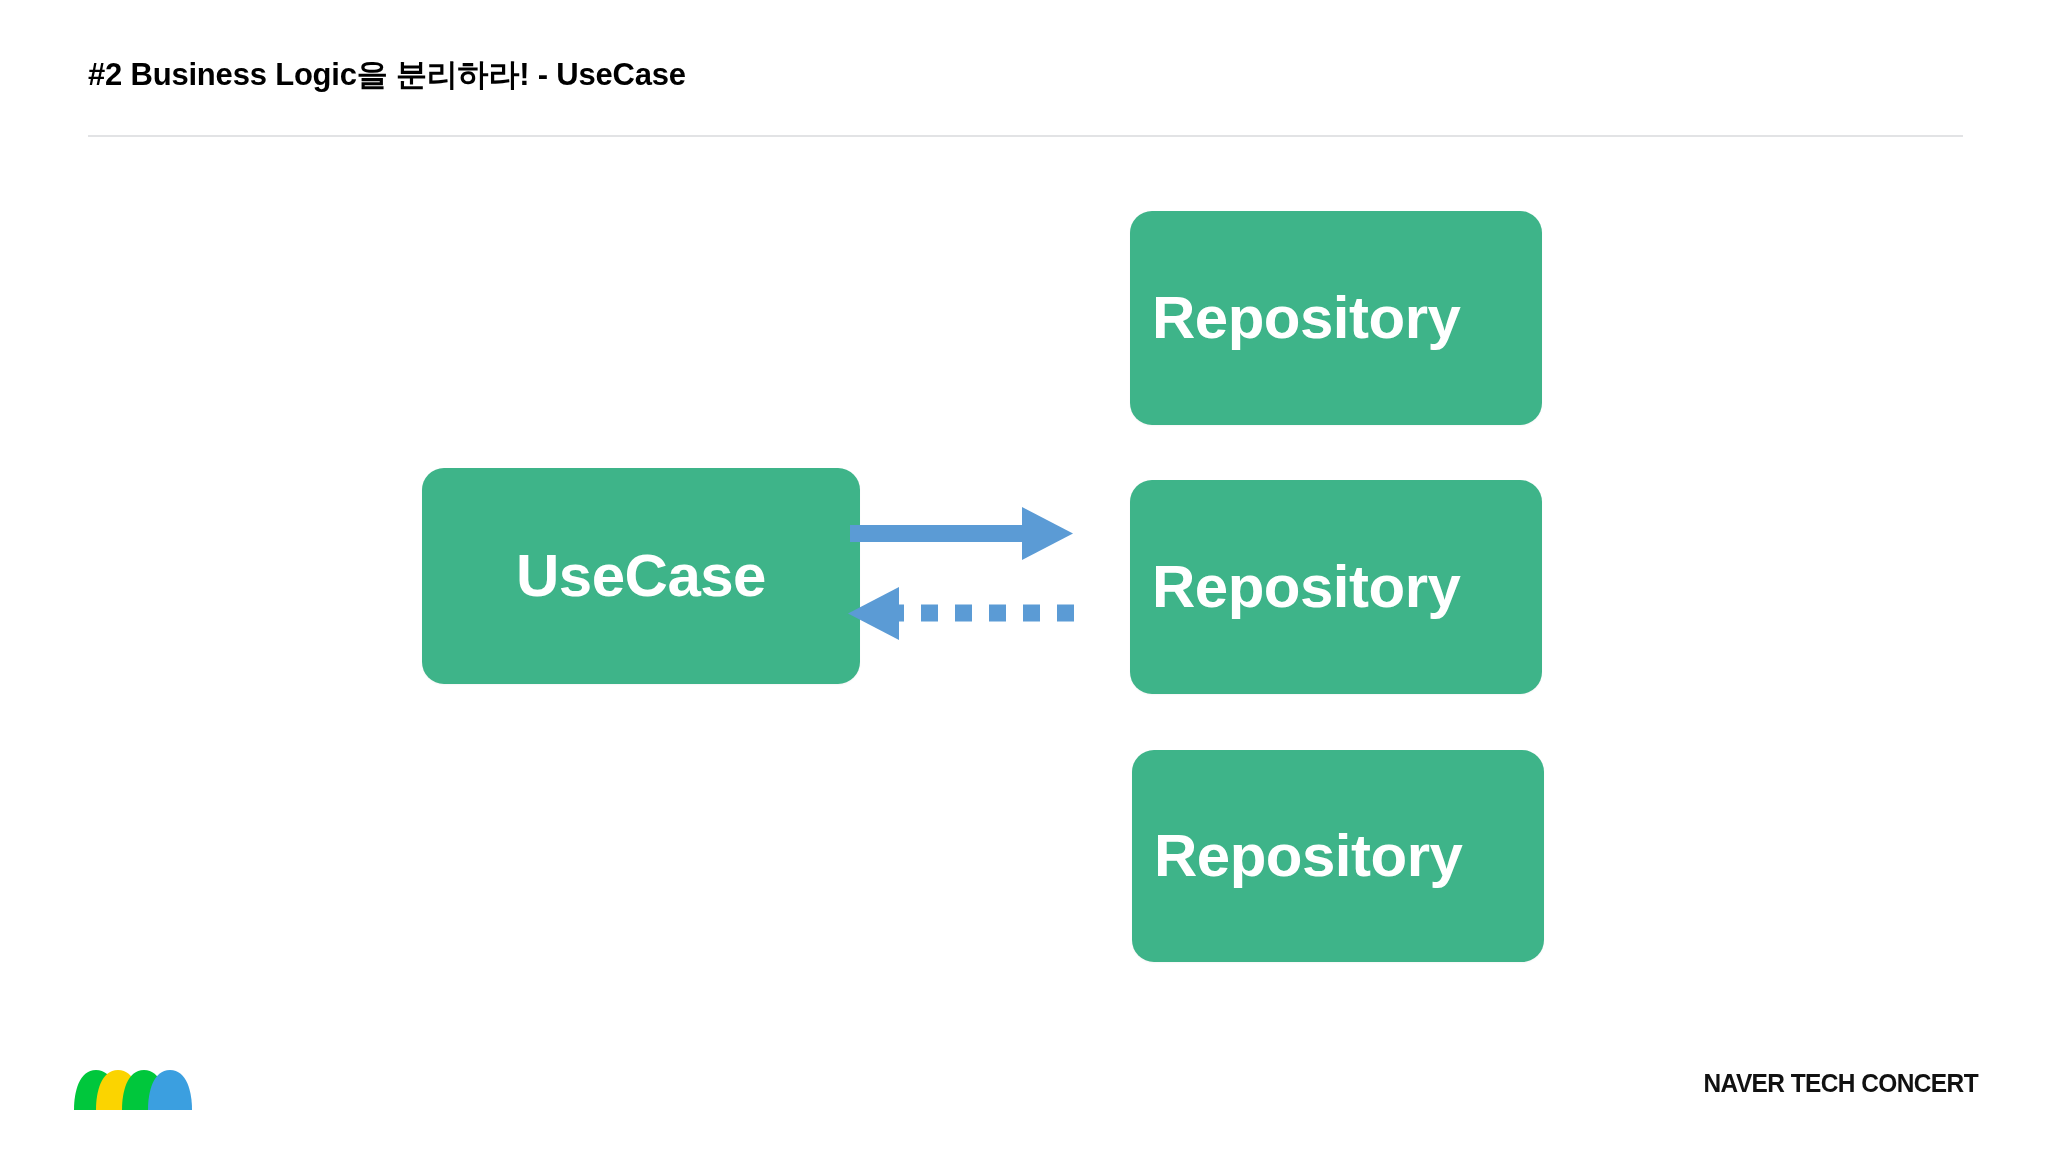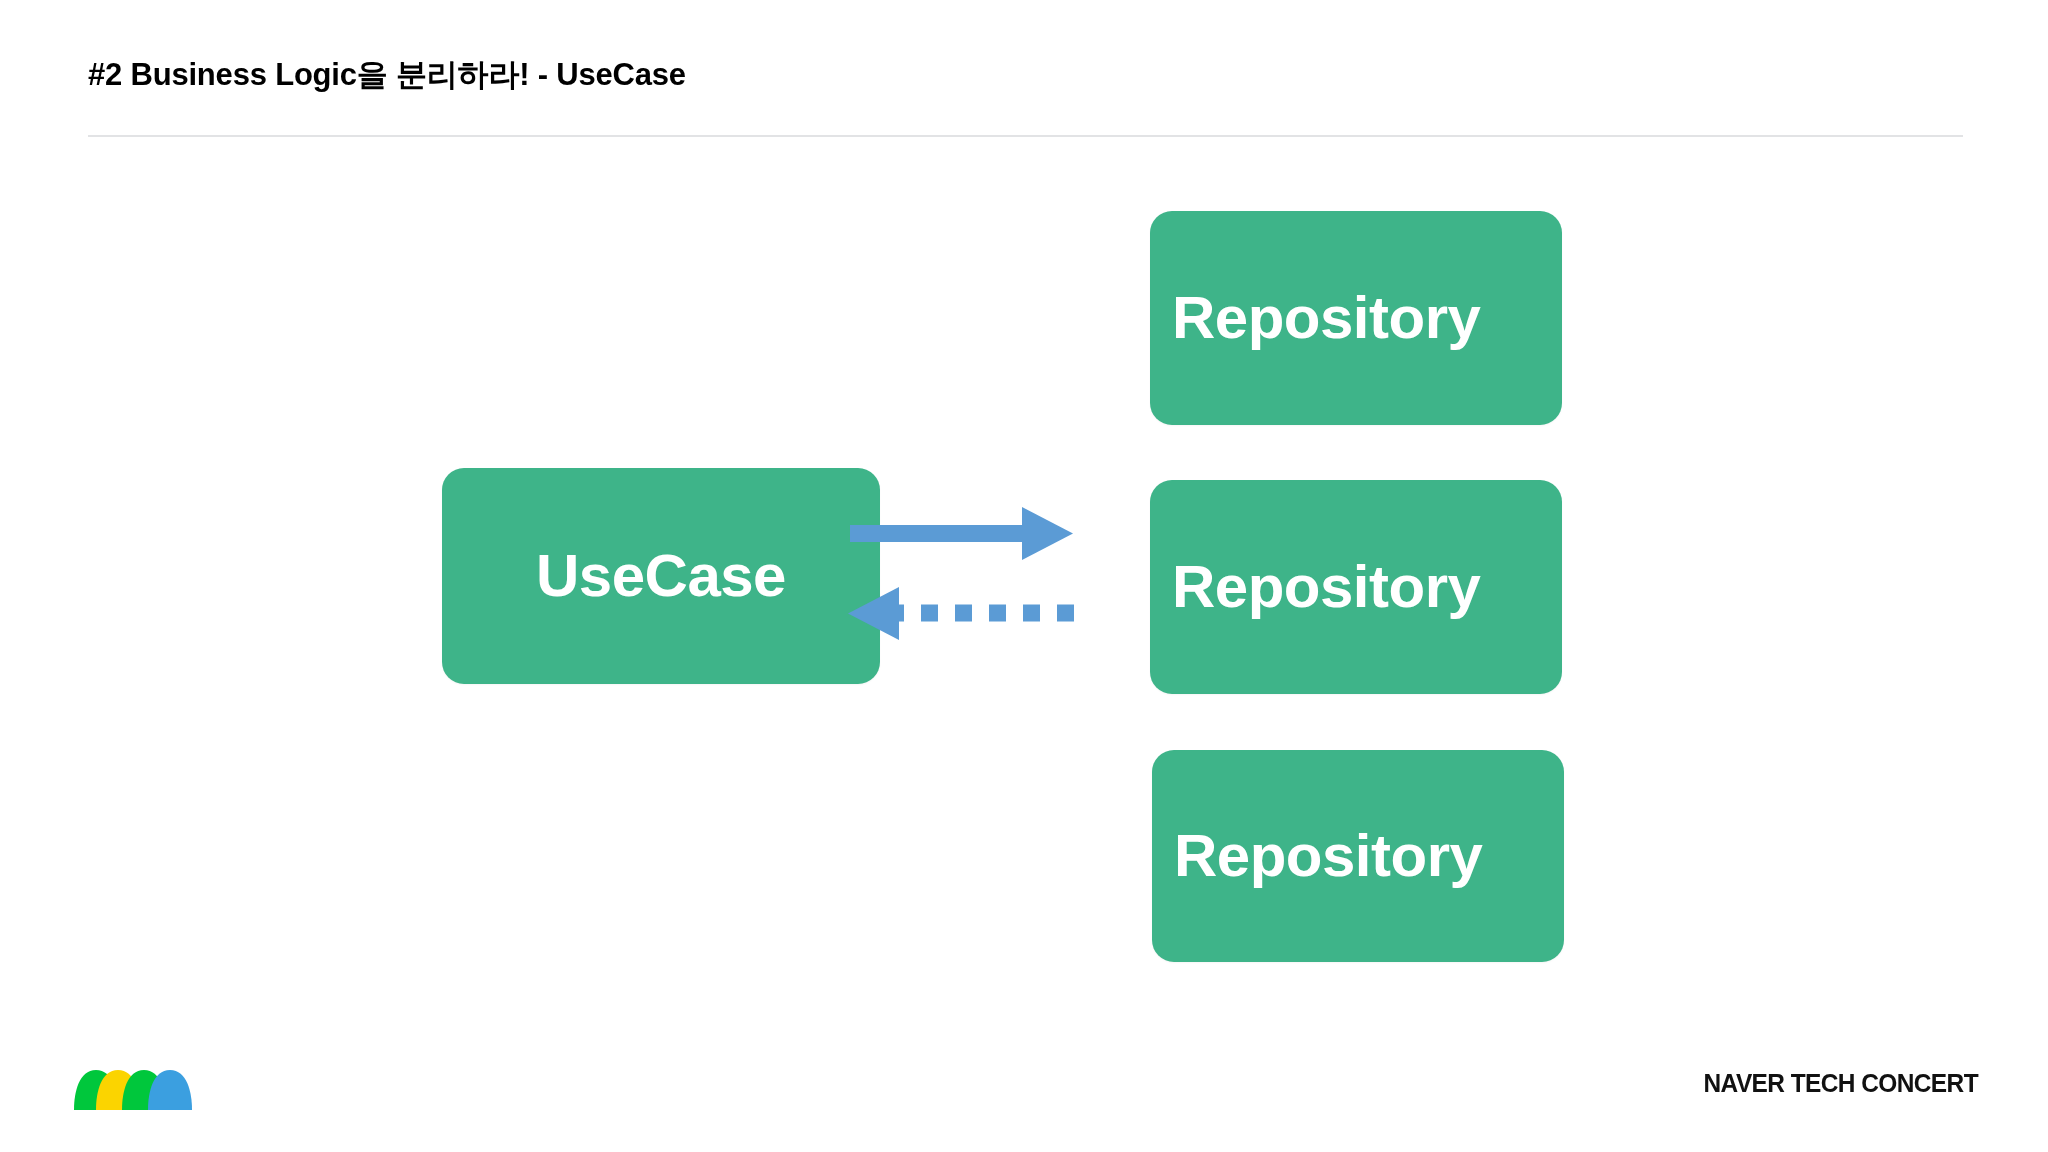--- a/index.html
+++ b/index.html
@@ -53,21 +53,20 @@
   }
 
   .node-box {
     position: absolute;
     background: #3eb489;
     border-radius: 22px;
     display: flex;
     align-items: center;
     justify-content: flex-start;
     box-shadow: 0 1px 2px rgba(0,0,0,0.04);
-    margin-left: 20px;
   }
   .node-label {
     color: #ffffff;
     font-weight: 700;
     font-size: 60px;
     letter-spacing: -0.5px;
     line-height: 1;
     white-space: nowrap;
   }
 

